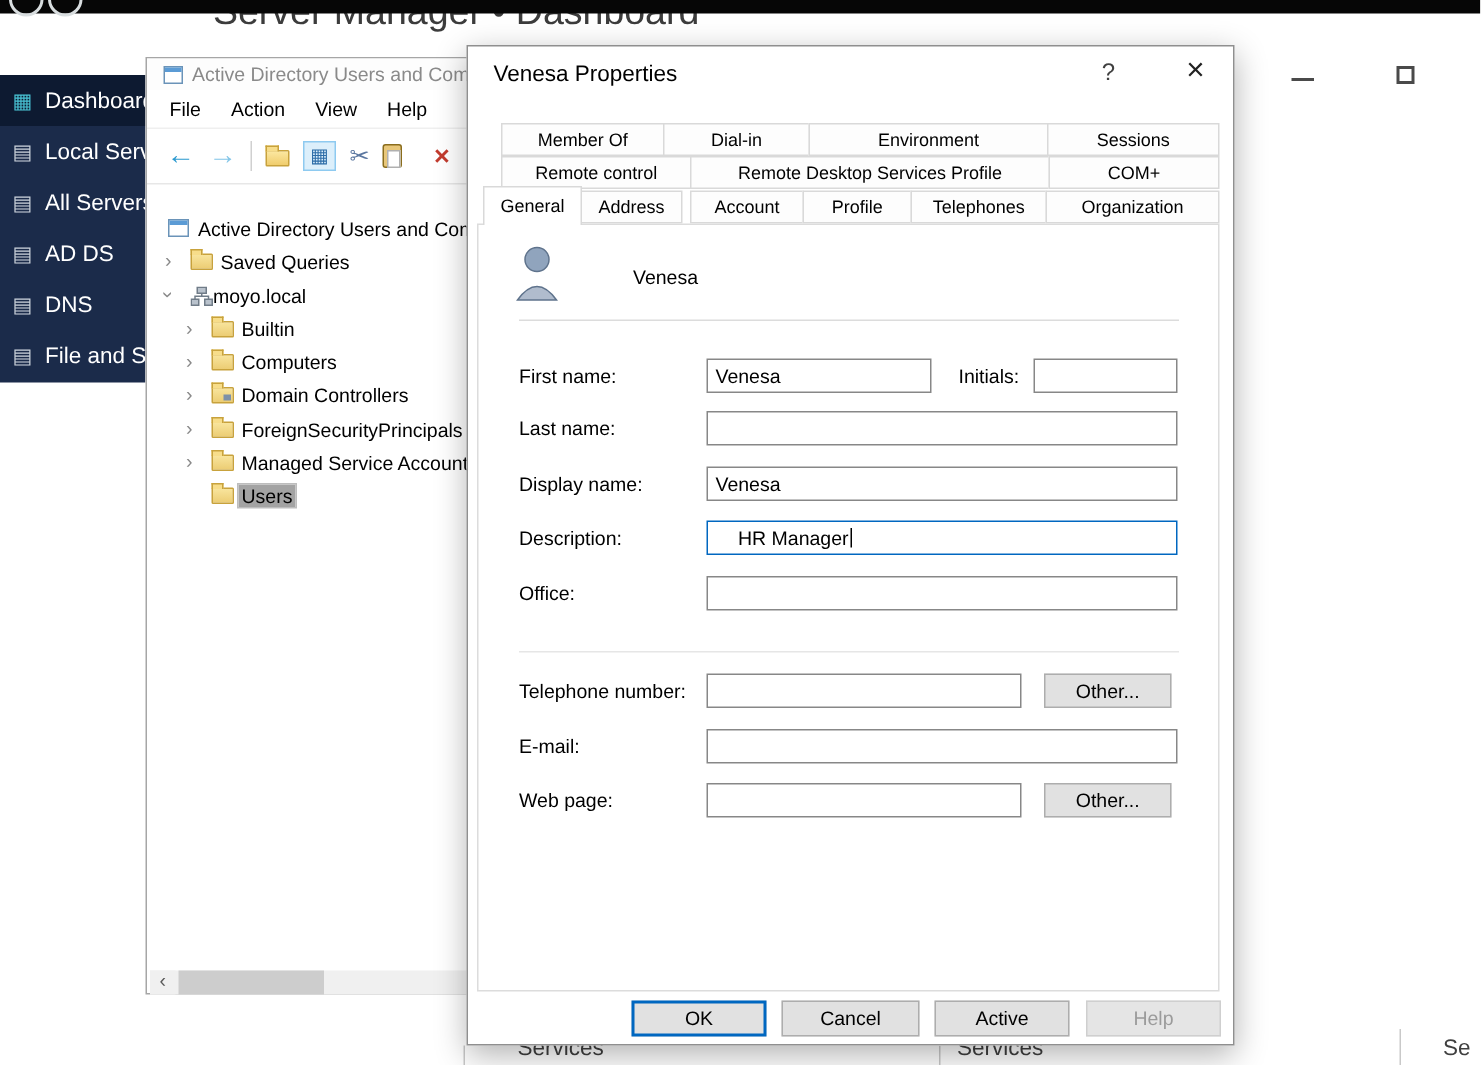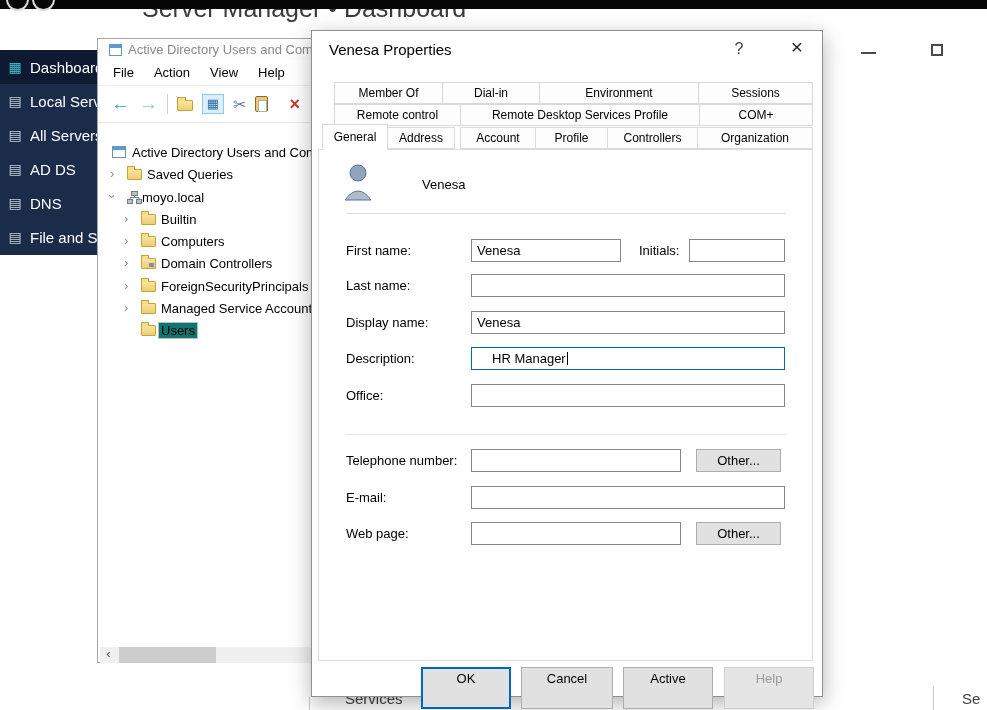--- a/index.html
+++ b/index.html
@@ -44,21 +44,21 @@
   .tb-paste::before { content:""; position:absolute; left:2px; top:3px; width:7px; height:10px; background:#fff; border:1px solid #b0b0b0; }
   .tb-del { color:#c23b2e; font-size:18px; font-weight:bold; margin-left:12px; }
 
   .tree-row { position:absolute; height:20px; font-size:13px; white-space:nowrap; cursor:default; }
   .tw-arrow { position:absolute; color:#8a8a8a; font-size:13px; top:1px; }
   .tw-arrow.open { transform:rotate(90deg); display:inline-block; }
   .tw-folder { position:absolute; top:4px; width:15px; height:11px; background:linear-gradient(#f8e49c,#eccd74); border:1px solid #c8a23c; border-radius:1px; }
   .tw-folder::before { content:""; position:absolute; left:-1px; top:-4px; width:6px; height:3px; background:#f7dd8a; border:1px solid #c8a23c; border-bottom:none; }
   .tw-folder.dc::after { content:""; position:absolute; right:1px; bottom:1px; width:5px; height:4px; background:#7e91a8; }
   .tw-label { position:absolute; top:2px; }
-  .tw-label.selected { background:#0f766e; outline:1px solid #bdbdbd; padding:0 2px; }
+  .tw-label.selected { background:#a3a3a3; outline:1px solid #bdbdbd; padding:0 2px; }
   .tw-rooticon { position:absolute; top:3px; width:14px; height:12px; border:1px solid #6a93b8; background:#fff; }
   .tw-rooticon::before { content:""; position:absolute; left:0; top:0; width:100%; height:3px; background:#5b9bd5; }
 
   .hscroll { position:absolute; left:2px; top:608px; width:240px; height:16px; background:#f0f0f0; }
   .hs-btn { position:absolute; left:0; top:0; width:17px; height:16px; background:#f0f0f0; color:#5a5a5a; font-size:13px; text-align:center; line-height:14px; }
   .hs-thumb { position:absolute; left:19px; top:0; width:97px; height:16px; background:#cdcdcd; }
 
   
   .dlg { position:absolute; left:311px; top:30px; width:512px; height:667px; background:#fff; border:1px solid #8f8f8f; box-shadow:0 6px 20px rgba(0,0,0,0.30); z-index:10; }
   .dlg-title { position:absolute; left:17px; top:10px; font-size:15px; }
@@ -69,21 +69,21 @@
   .tab.active { background:#fff; border-bottom:none; z-index:3; line-height:24px; }
   .pagebox { position:absolute; left:6px; top:118px; width:495px; height:512px; border:1px solid #dcdcdc; background:#fff; }
 
   .lbl { position:absolute; font-size:13px; white-space:nowrap; }
   .sep { position:absolute; height:1px; background:#dcdcdc; }
   .txtbox { position:absolute; height:23px; background:#fff; border:1px solid #878787; font-size:13px; line-height:21px; padding:0 5px; white-space:nowrap; overflow:hidden; }
   .txtbox.focused { border-color:#0067c0; }
   .caret { display:inline-block; width:1px; height:13px; background:#000; vertical-align:-2px; margin-left:1px; animation:blink 1s step-end infinite; }
   @keyframes blink { 50% { opacity:0; } }
 
-  .btn { position:absolute; height:42px; background:#e1e1e1; border:1px solid #adadad; font-size:13px; text-align:center; line-height:22px; cursor:default; }
+  .btn { position:absolute; height:24px; background:#e1e1e1; border:1px solid #adadad; font-size:13px; text-align:center; line-height:22px; cursor:default; }
   .btn.default { border:2px solid #0067c0; line-height:20px; }
   .btn.disabled { color:#9b9b9b; background:#e5e5e5; border-color:#cfcfcf; }
 
   .person-name { position:absolute; left:110px; top:146px; font-size:13px; }
 </style>
 </head>
 <body>
 
 <div id="screen">
 
@@ -219,21 +219,21 @@
 
     <div class="tab" style="left:22px; top:73px; width:127px;">Remote control</div>
     <div class="tab" style="left:148px; top:73px; width:240px;">Remote Desktop Services Profile</div>
     <div class="tab" style="left:387px; top:73px; width:114px;">COM+</div>
 
     <div class="pagebox"></div>
     <div class="tab active" style="left:10px; top:93px; width:66px; height:26px;">General</div>
     <div class="tab" style="left:75px; top:96px; width:68px;">Address</div>
     <div class="tab" style="left:148px; top:96px; width:76px;">Account</div>
     <div class="tab" style="left:223px; top:96px; width:73px;">Profile</div>
-    <div class="tab" style="left:295px; top:96px; width:91px;">Controllers</div>
+    <div class="tab" style="left:295px; top:96px; width:91px;">Telephones</div>
     <div class="tab" style="left:385px; top:96px; width:116px;">Organization</div>
 
     <span style="position:absolute; left:31px; top:131px;">
       <svg width="30" height="40" viewBox="0 0 30 40">
         <circle cx="15" cy="11" r="8" fill="#90a4bd" stroke="#5f738c"></circle>
         <path d="M2 38 Q15 20 28 38 Z" fill="#b0bccd" stroke="#5f738c"></path>
       </svg>
     </span>
     <span class="person-name">Venesa</span>
     <div class="sep" style="left:34px; top:182px; width:440px;"></div>

